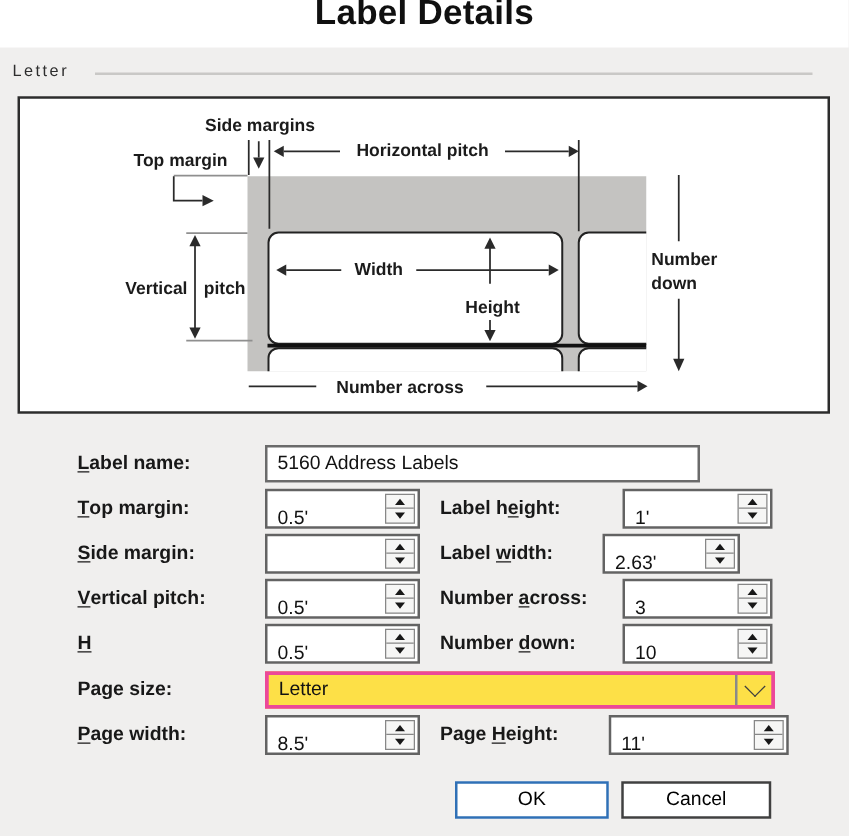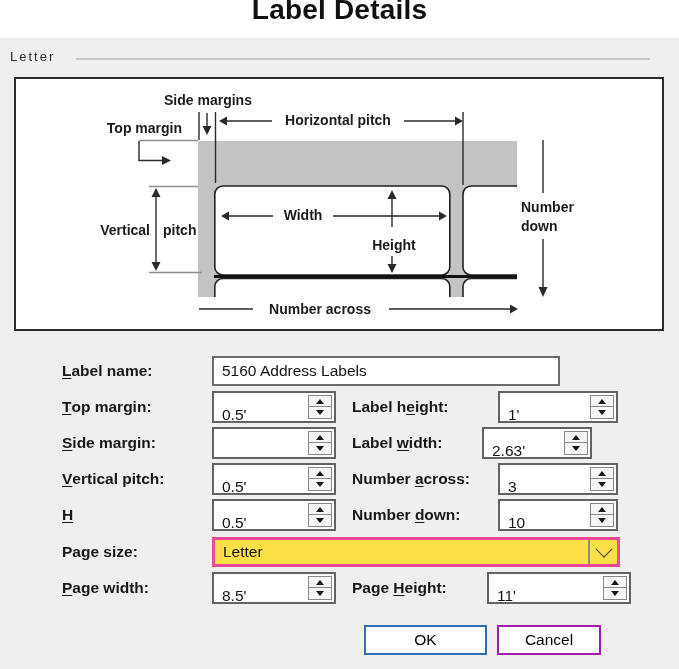--- a/index.html
+++ b/index.html
@@ -81,21 +81,21 @@
     transform:rotate(45deg) translate(-2px,-2px);
   }
 
   
   .btn{
     position:absolute;height:30px;background:#fff;box-sizing:border-box;
     display:flex;align-items:center;justify-content:center;
     font-size:15.5px;color:#000000;cursor:default;
   }
   .btn-ok{left:364px;top:625px;width:123px;border:2px solid #2f70b6;}
-  .btn-cancel{left:497px;top:625px;width:104px;border:2px solid #a21caf;}
+  .btn-cancel{left:497px;top:625px;width:120px;border:2px solid #404040;}
 
   
   .dtext{font-family:"Liberation Sans",sans-serif;font-size:14px;font-weight:700;fill:#1b1b1b;}
 </style>
 </head>
 <body>
 
 <div class="top-strip"></div>
 <div class="title">Label Details</div>
 

